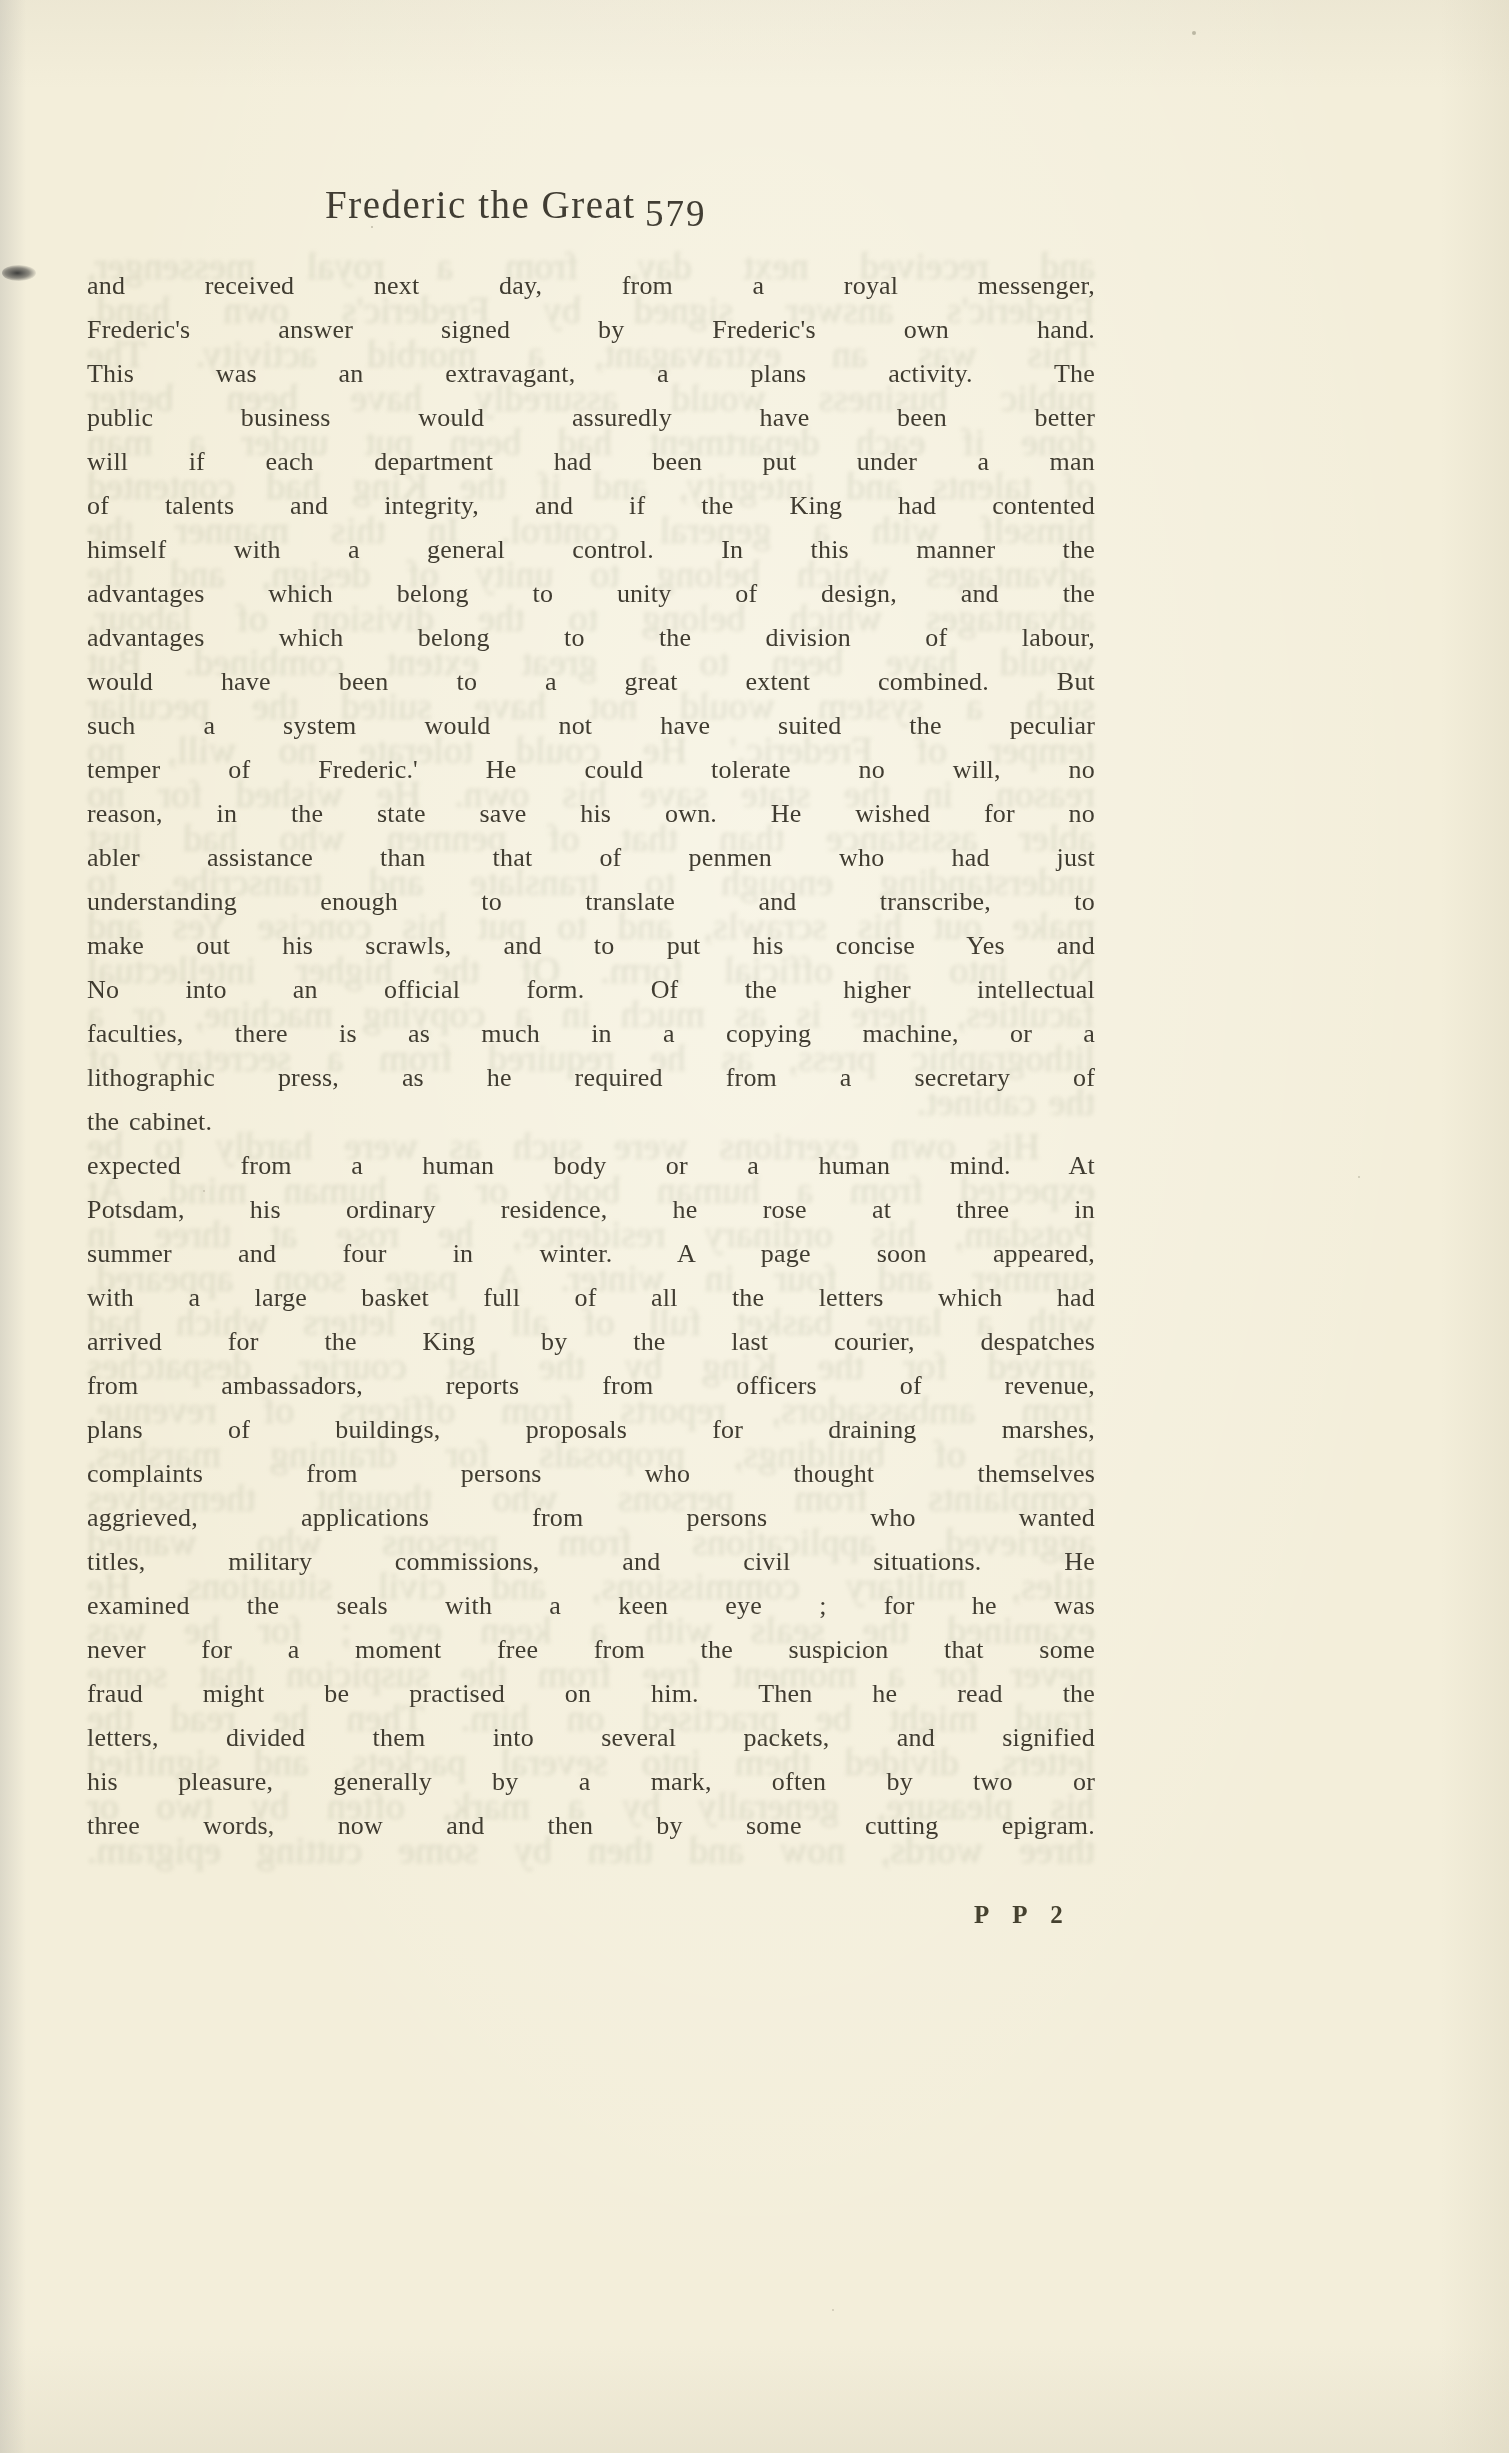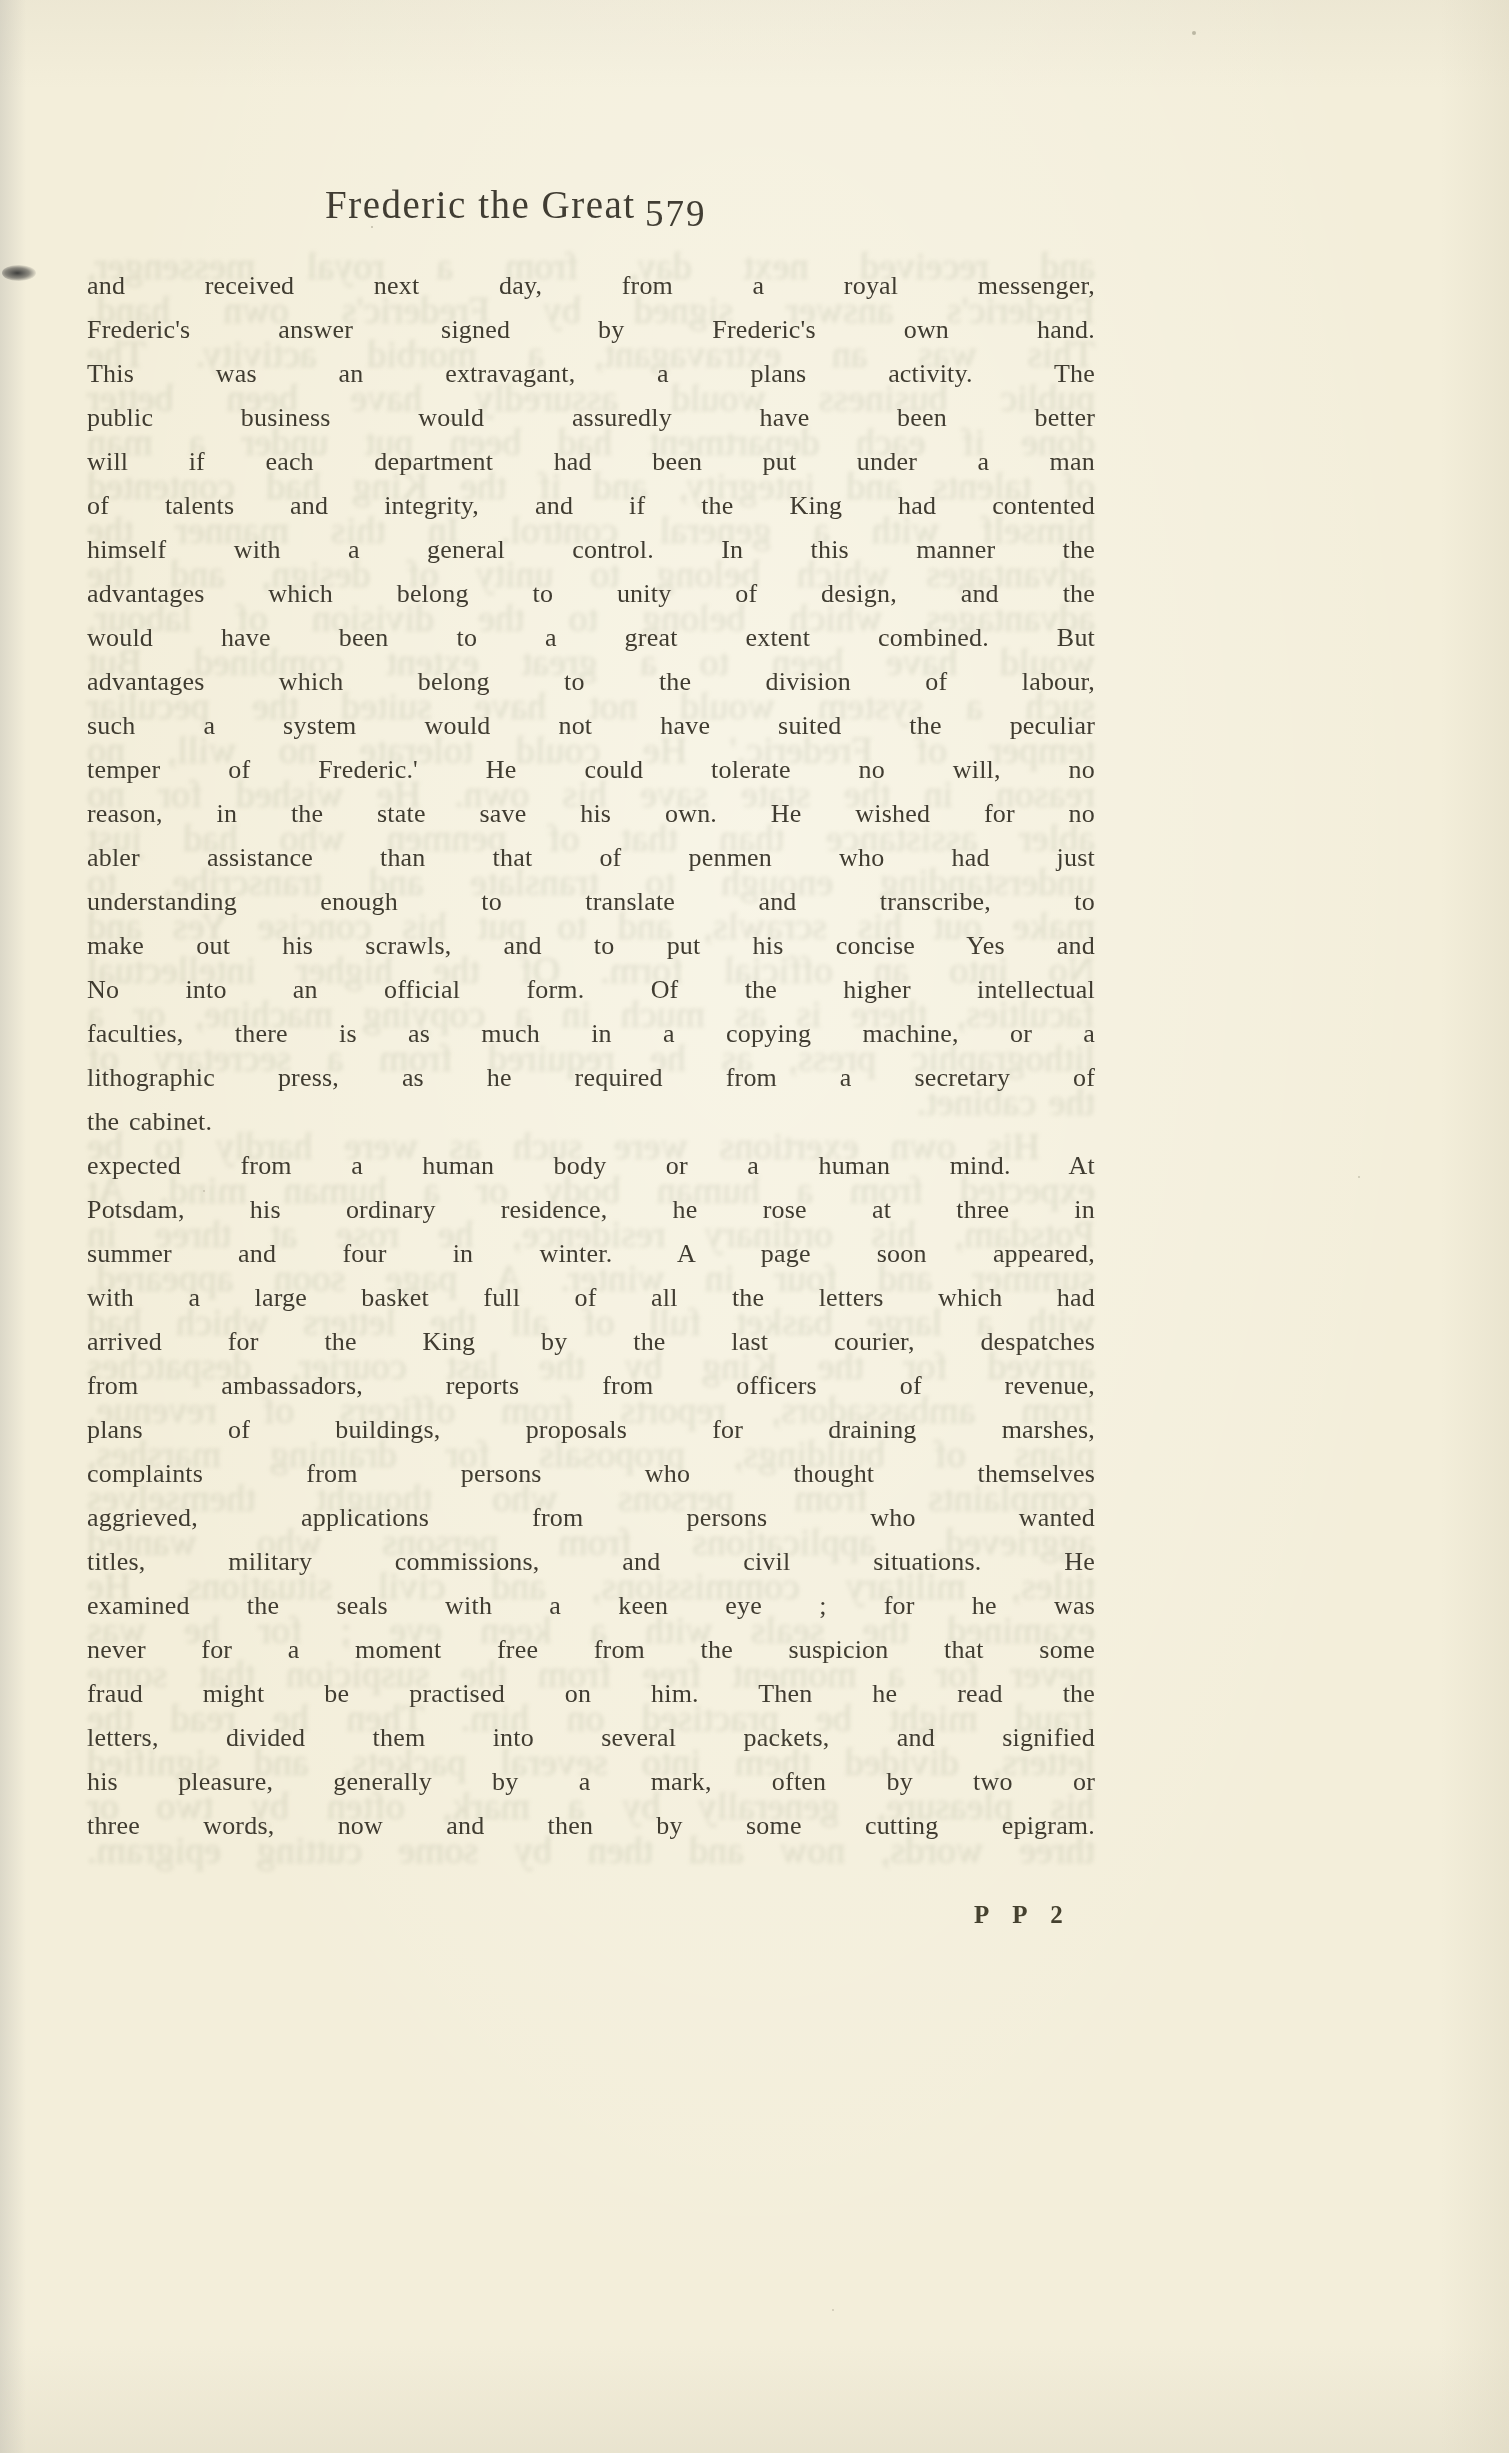--- a/index.html
+++ b/index.html
@@ -150,22 +150,22 @@
   <div class="page-number">579</div>
   <div class="bodytext" id="bodytext">
       <div class="line just">and received next day, from a royal messenger,</div>
       <div class="line just">Frederic's answer signed by Frederic's own hand.</div>
       <div class="line just">This was an extravagant, a plans activity.  The</div>
       <div class="line just">public business would assuredly have been better</div>
       <div class="line just">will if each department had been put under a man</div>
       <div class="line just">of talents and integrity, and if the King had contented</div>
       <div class="line just">himself with a general control.  In this manner the</div>
       <div class="line just">advantages which belong to unity of design, and the</div>
+      <div class="line just">advantages which belong to the division of labour,</div>
       <div class="line just">would have been to a great extent combined.  But</div>
-      <div class="line just">advantages which belong to the division of labour,</div>
       <div class="line just">such a system would not have suited the peculiar</div>
       <div class="line just">temper of Frederic.'  He could tolerate no will, no</div>
       <div class="line just">reason, in the state save his own.  He wished for no</div>
       <div class="line just">abler assistance than that of penmen who had just</div>
       <div class="line just">understanding enough to translate and transcribe, to</div>
       <div class="line just">make out his scrawls, and to put his concise Yes and</div>
       <div class="line just">No into an official form.  Of the higher intellectual</div>
       <div class="line just">faculties, there is as much in a copying machine, or a</div>
       <div class="line just">lithographic press, as he required from a secretary of</div>
       <div class="line">the cabinet.</div>

